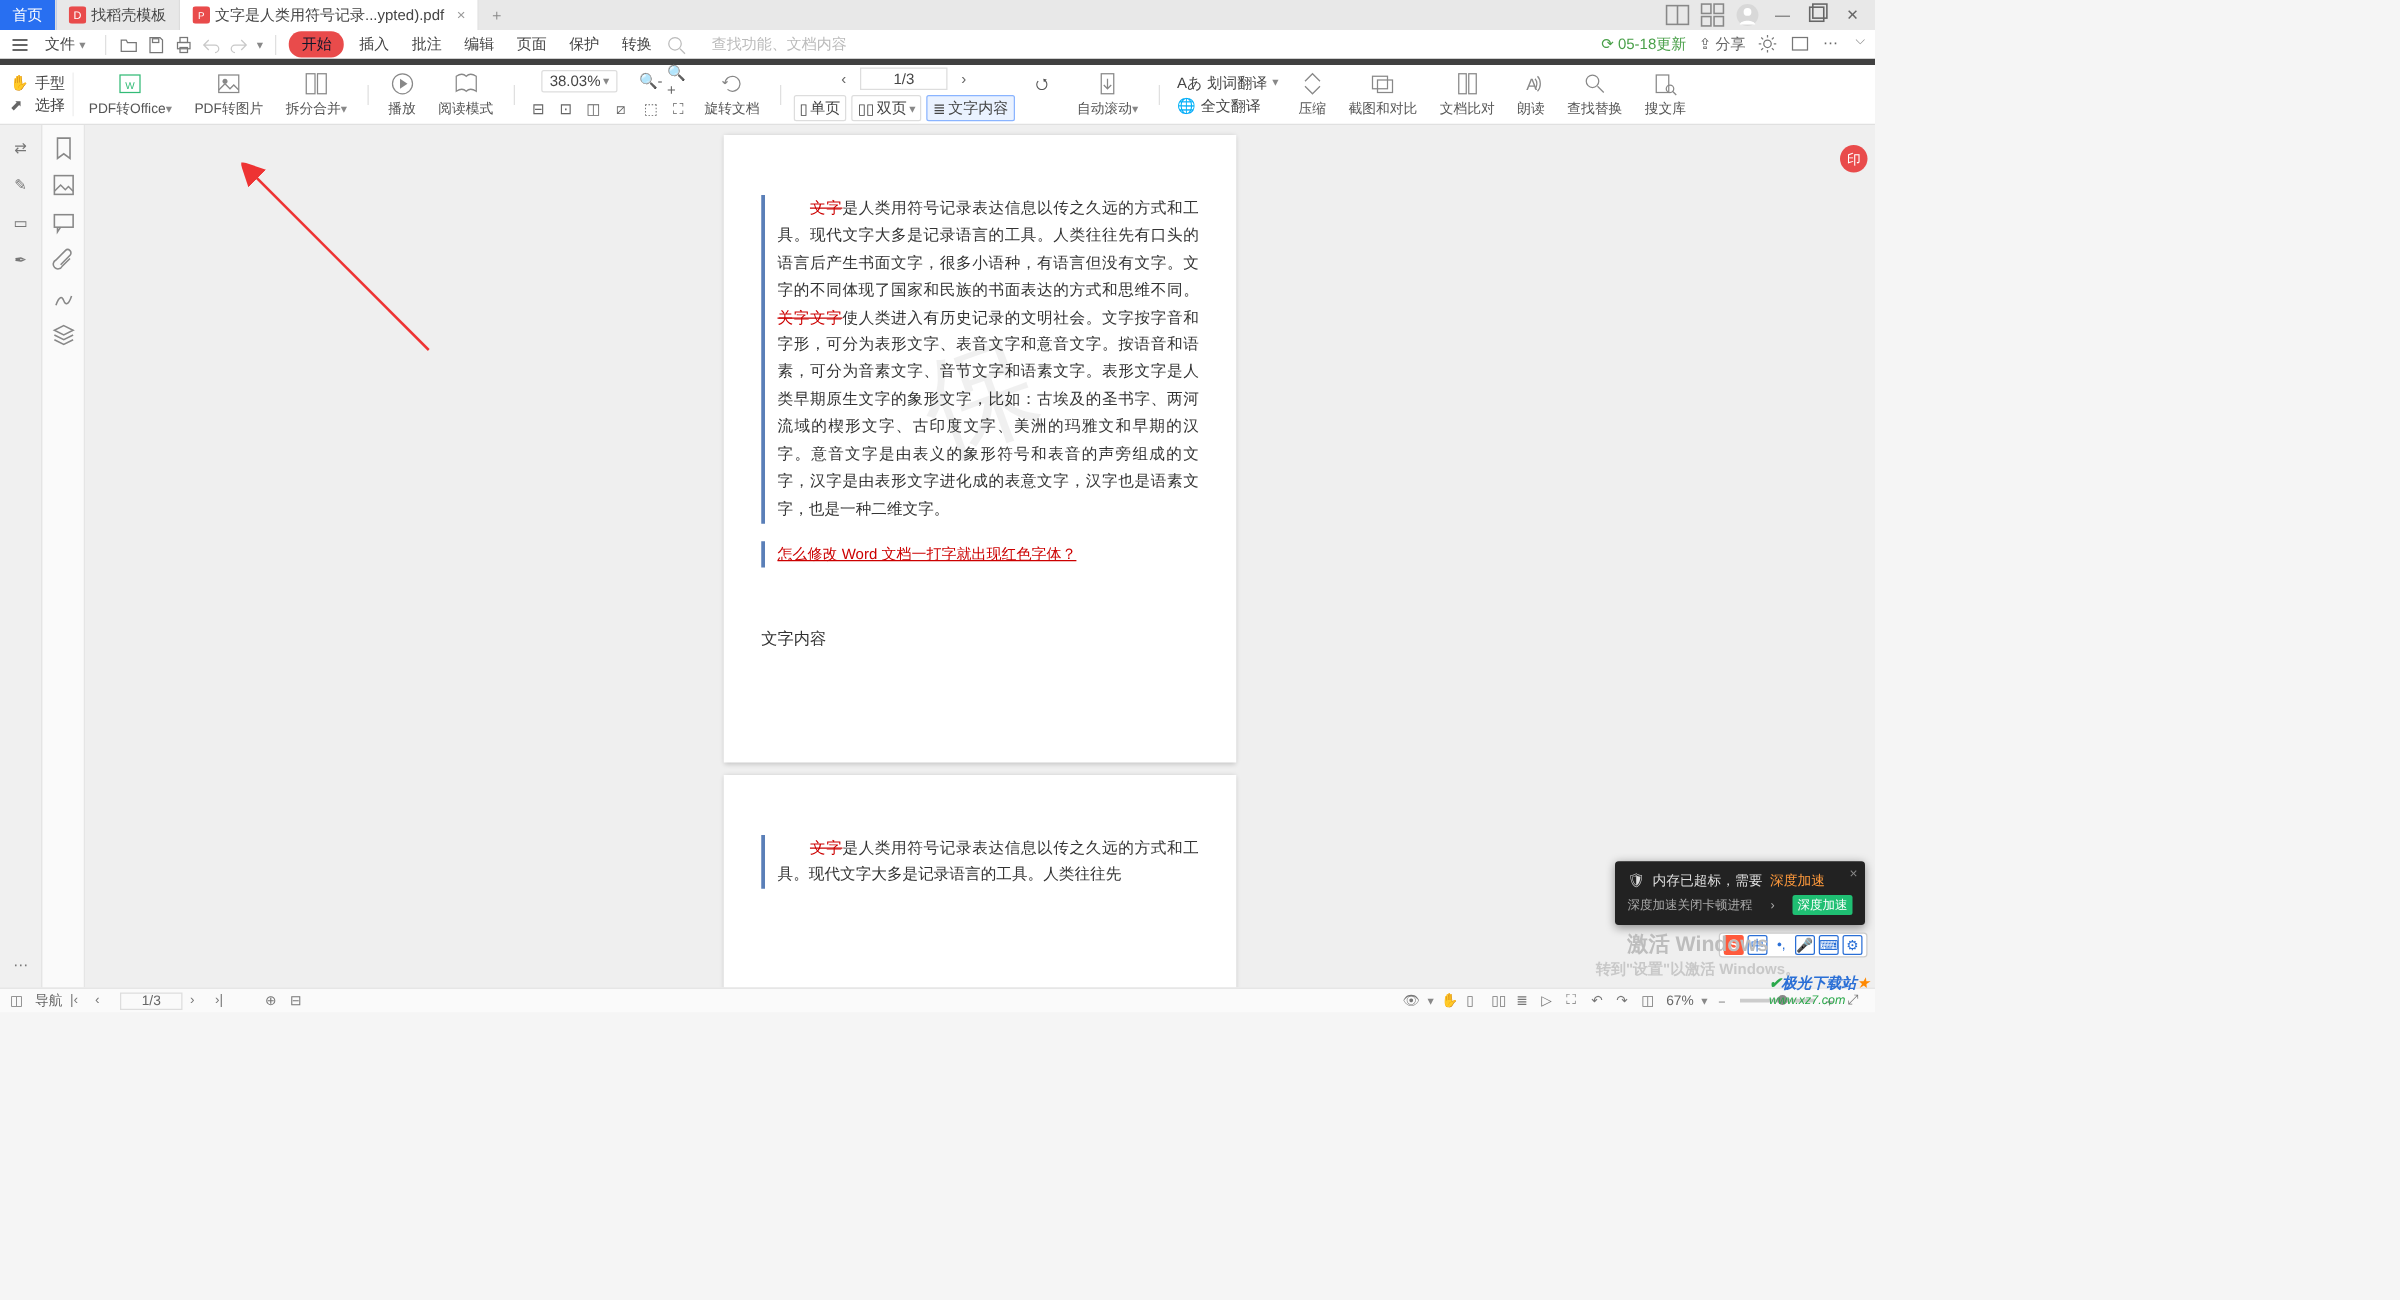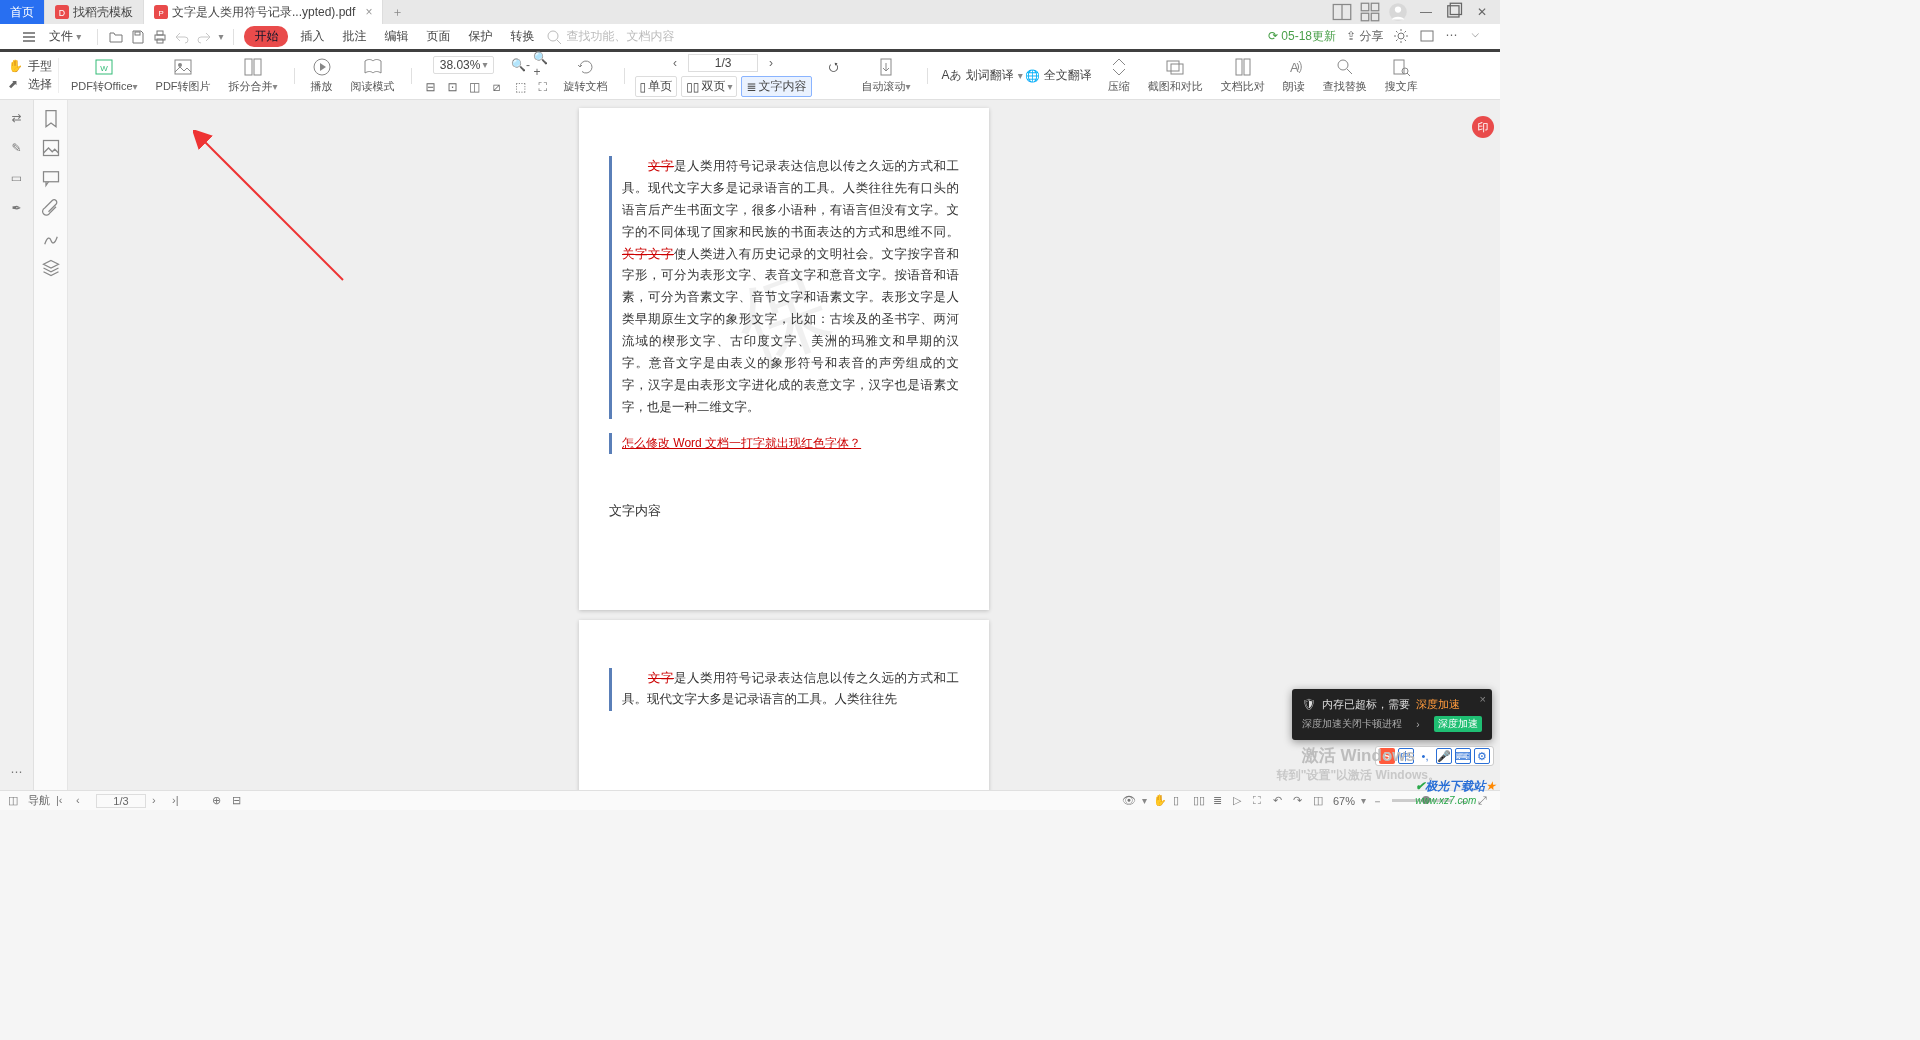--- a/index.html
+++ b/index.html
@@ -7,27 +7,27 @@
 .titlebar { height:24px; background:#e8e8e8; display:flex; align-items:stretch; }
 .tab { display:flex; align-items:center; padding:0 10px; border-right:1px solid #ddd; cursor:pointer; gap:4px; }
 .tab.home { background:#286ff1; color:#fff; }
 .tab.active { background:#fff; }
 .tab-ico { width:14px; height:14px; display:inline-block; }
 .close-x { color:#999; margin-left:6px; }
 .plus-tab { width:28px; display:flex; align-items:center; justify-content:center; color:#888; }
 .titlebar-right { margin-left:auto; display:flex; align-items:center; gap:8px; padding-right:8px; color:#666; }
 .win-btn { width:20px; height:20px; display:flex; align-items:center; justify-content:center; }
 
-.menubar { height:28px; background:#fff; border-bottom:3px solid #404040; display:flex; align-items:center; padding:0 21px; gap:6px; }
+.menubar { height:28px; background:#fff; border-bottom:5px solid #404040; display:flex; align-items:center; padding:0 8px; gap:6px; }
 .sep { width:1px; height:16px; background:#e0e0e0; margin:0 4px; }
 .mbtn { padding:2px 6px; cursor:pointer; color:#444; }
 .mbtn.pill { background:#e94b4b; color:#0f172a; border-radius:10px; padding:2px 10px; }
 .ico { width:16px; height:16px; display:inline-block; color:#666; }
 .ico svg { width:100%; height:100%; }
-.search-box { flex:1; display:flex; align-items:center; color:#aaa; gap:4px; }
+.search-box { flex:1; display:flex; align-items:center; color:#aaa; gap:20px; }
 .menubar-right { margin-left:auto; display:flex; gap:10px; color:#666; }
 
 .ribbon { height:48px; background:#fff; border-bottom:1px solid #e0e0e0; display:flex; align-items:center; padding:0 8px; gap:6px; }
 .rgrp { display:flex; flex-direction:column; align-items:center; justify-content:center; gap:2px; padding:0 6px; cursor:pointer; color:#555; }
 .rgrp .ri { width:20px; height:20px; display:flex; align-items:center; justify-content:center; }
 .rlbl { font-size:11px; white-space:nowrap; }
 .mini-row { display:flex; gap:4px; }
 .mini-btn { width:18px; height:18px; display:flex; align-items:center; justify-content:center; color:#666; }
 .zoom-box { display:flex; align-items:center; gap:2px; border:1px solid #ddd; padding:1px 6px; border-radius:2px; }
 .page-box { display:flex; align-items:center; gap:4px; }
@@ -299,21 +299,21 @@
   <div class="rgrp">
       <span class="ri">
         <svg viewBox="0 0 20 20">
           <rect x="5" y="2" width="10" height="16" fill="none" stroke="#888"></rect>
           <path d="M10 6v8M7 11l3 3 3-3" stroke="#888" fill="none"></path>
         </svg>
       </span>
       <span class="rlbl"><span>自动滚动</span><span class="dd">▾</span></span>
     </div>
   <span class="sep"></span>
-  <div style="display:flex;flex-direction:row;gap:2px;padding:0 4px">
+  <div style="display:flex;flex-direction:column;gap:2px;padding:0 4px">
     <div style="display:flex;align-items:center;gap:4px;cursor:pointer">
         <span>Aあ</span>
         <span>划词翻译</span>
         <span class="dd">▾</span>
       </div>
     <div style="display:flex;align-items:center;gap:4px;cursor:pointer">
         <span>🌐</span>
         <span>全文翻译</span>
       </div>
   </div>

